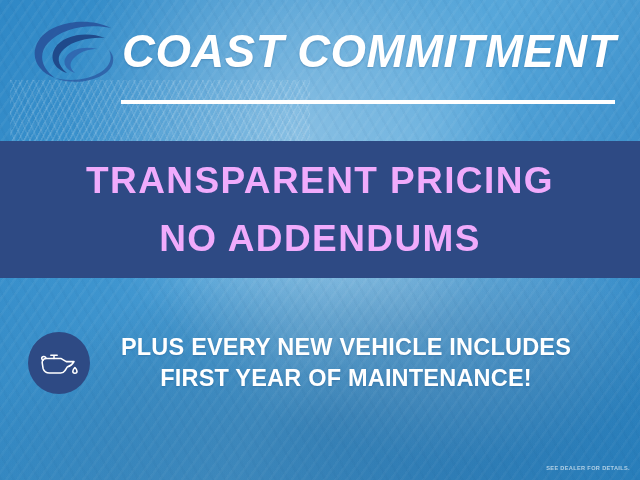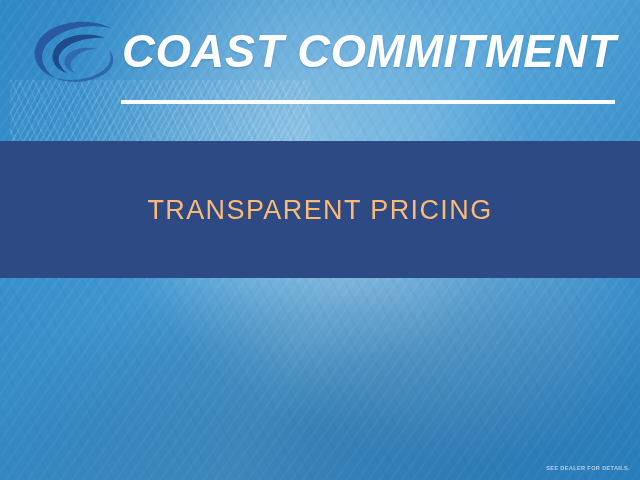--- a/index.html
+++ b/index.html
@@ -140,24 +140,24 @@
     left: 0; right: 0;
     top: 141px;
     height: 137px;
     background: #2e4a84;
     display: flex;
     flex-direction: column;
     align-items: center;
     justify-content: center;
   }
   .navy-line {
-    color: #fdba74;
-    font-size: 27px;
+    color: #f0abfc;
+    font-size: 37px;
     line-height: 58px;
-    font-weight: normal;
+    font-weight: bold;
     letter-spacing: 1.4px;
     white-space: nowrap;
   }
   .navy-line-2 { letter-spacing: 1.4px; }
 
   
   .promo {
     position: absolute;
     left: 0; right: 0;
     top: 318px;
@@ -231,18 +231,40 @@
       </svg>
     </div>
 
     <div class="brand-title">COAST COMMITMENT</div>
 
     <div class="header-rule"></div>
   </div>
 
   <div class="navy-band">
     <div class="navy-line">TRANSPARENT PRICING</div>
+    <div class="navy-line navy-line-2">NO ADDENDUMS</div>
   </div>
 
+  <div class="promo">
+
+    <div class="promo-icon-circle">
+      <svg viewBox="0 0 44 30" width="40" height="28" aria-hidden="true">
+        <g fill="none" stroke="#ffffff" stroke-width="1.7" stroke-linecap="round" stroke-linejoin="round">
+          <path d="M3.5 14.5 C3.5 11.5 5.5 10 8.5 10 L24 10 L30 13.5 L38.5 13.5
+                   C38.5 13.5 36 18 31 19.5 L28.5 23.5 C27.5 25.2 26 26 24 26
+                   L11.5 26 C8 26 5.5 24 4.5 21 Z"></path>
+          <path d="M4.5 12 C3 11 2.5 9.5 3.5 8.5 C4.5 7.5 6.5 7.8 7.5 9"></path>
+          <path d="M16.5 10 L16.5 6.5 M13 6.5 L20 6.5"></path>
+          <path d="M39.5 20 C39.5 20 41.8 22.4 41.8 24 C41.8 25.3 40.8 26.2 39.5 26.2
+                   C38.2 26.2 37.2 25.3 37.2 24 C37.2 22.4 39.5 20 39.5 20 Z"></path>
+        </g>
+      </svg>
+    </div>
+
+    <div class="promo-text">
+      <div class="promo-line">PLUS EVERY NEW VEHICLE INCLUDES</div>
+      <div class="promo-line">FIRST YEAR OF MAINTENANCE!</div>
+    </div>
+  </div>
 
   <div class="disclaimer">SEE DEALER FOR DETAILS.</div>
 
 </div>
 
 </body></html>

